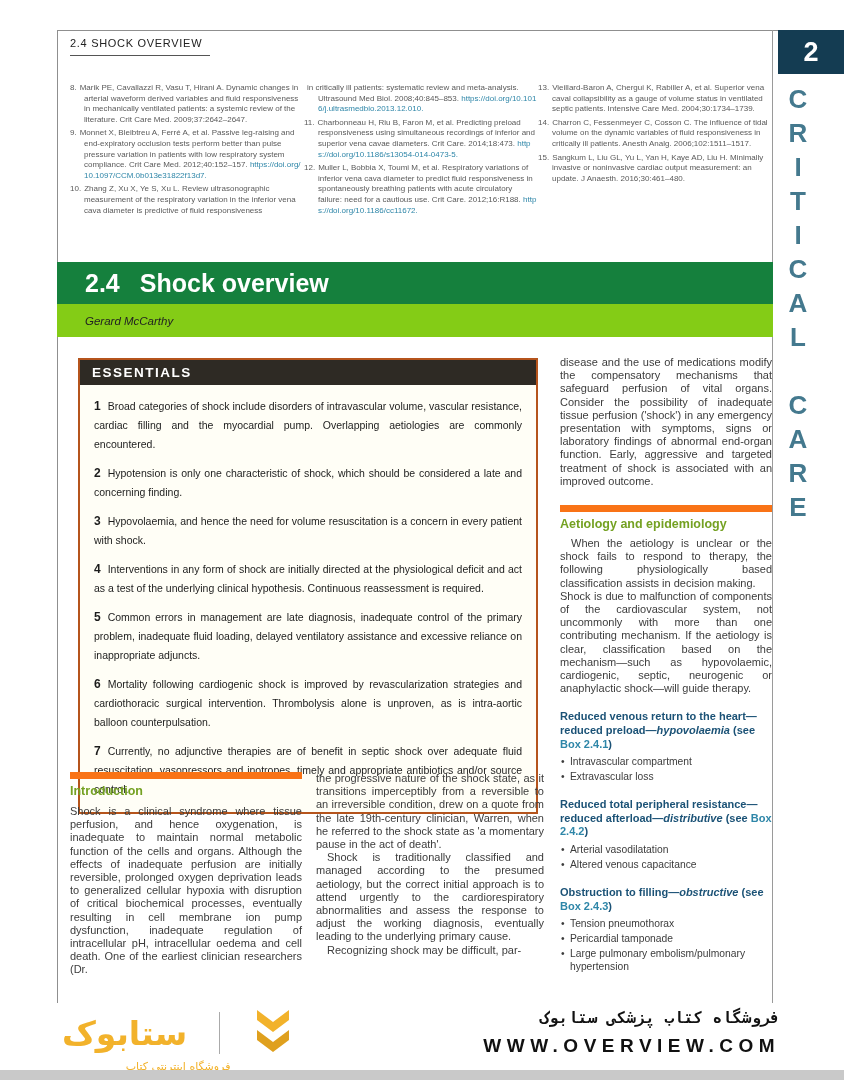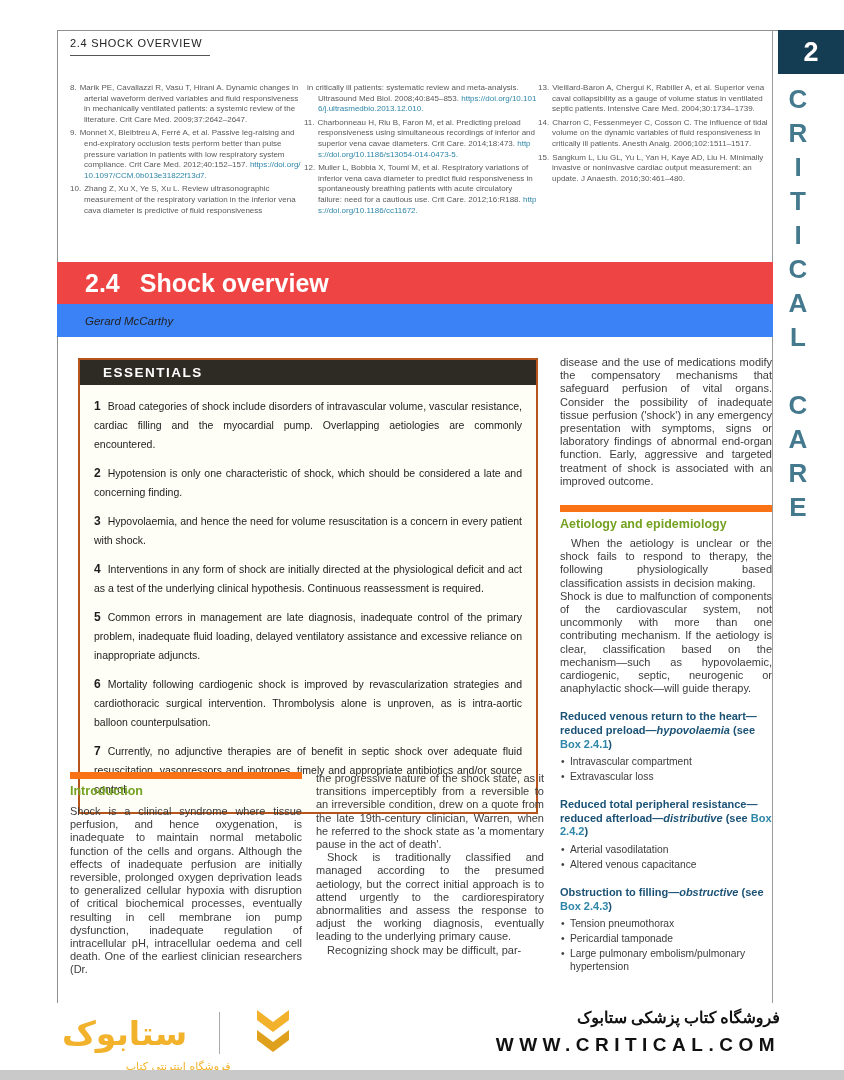--- a/index.html
+++ b/index.html
@@ -20,30 +20,30 @@
   .side-tab { position:absolute; left:782px; top:84px; writing-mode:vertical-rl; text-orientation:upright;
               font-weight:bold; font-size:26px; letter-spacing:4px; color:#44798E; height:700px; }
 
   
   .refs { position:absolute; left:70px; top:83px; width:702px; display:grid; grid-template-columns:1fr 1fr 1fr; }
   .ref { font-size:8px; line-height:10.6px; color:#5a5a5a; padding-left:14px; text-indent:-14px; margin-bottom:3px; }
   .ref-num { margin-right:3px; }
   .ref-link { color:#2E86A8; word-break:break-all; text-decoration:none; cursor:pointer; }
 
   
-  .banner { position:absolute; left:57px; top:262px; width:716px; height:42px; background:#ef4444; color:#fff;
+  .banner { position:absolute; left:57px; top:262px; width:716px; height:42px; background:#15803d; color:#fff;
             display:flex; align-items:center; padding-left:28px; }
   .banner-num { font-size:25px; font-weight:bold; margin-right:20px; }
   .banner-title { font-size:25px; font-weight:bold; }
-  .author-strip { position:absolute; left:57px; top:304px; width:716px; height:33px; background:#3b82f6;
+  .author-strip { position:absolute; left:57px; top:304px; width:716px; height:33px; background:#84cc16;
                   display:flex; align-items:center; padding-left:28px; font-style:italic; font-size:11.5px; color:#222; }
 
   
   .essentials { position:absolute; left:78px; top:358px; width:460px; border:2px solid #B5541C; background:#FFFEF6; }
-  .essentials-header { background:#2E2A24; color:#fff; font-weight:bold; font-size:13.5px; letter-spacing:1.5px; padding:5px 23px; }
+  .essentials-header { background:#2E2A24; color:#fff; font-weight:bold; font-size:13.5px; letter-spacing:1.5px; padding:5px 12px; }
   .essentials-body { padding:12px 14px 3px 14px; }
   .ess-item { font-size:10.5px; line-height:19px; color:#1c1c1c; margin-bottom:10px; text-align:justify; }
   .ess-num { font-weight:bold; font-size:12px; margin-right:7px; }
 
   
   .body-text { font-size:11px; line-height:13.2px; color:#3c3c3c; text-align:justify; }
   .indent { text-indent:11px; }
   .green-heading { color:#74A122; font-weight:bold; font-size:12.5px; }
   .heading-rule { border-top:7px solid #f97316; padding-top:5px; }
 
@@ -63,21 +63,21 @@
   .bullets li::before { content:"\2022"; position:absolute; left:1px; }
 
   
   .footer { position:absolute; left:0; top:1004px; width:844px; height:66px; background:#fff; }
   .logo-block { position:absolute; left:62px; top:4px; }
   .logo-main { display:flex; align-items:center; gap:32px; }
   .logo-fa { font-family:"DejaVu Sans",sans-serif; font-size:33px; font-weight:bold; color:#F2B22B; }
   .logo-divider { width:1px; height:42px; background:#aaa; }
   .logo-sub { font-family:"DejaVu Sans",sans-serif; font-size:11px; color:#F2B22B; margin-top:2px; text-align:center; }
   .footer-right { position:absolute; right:64px; top:4px; text-align:right; }
-  .store-name { font-family:Liberation Serif, serif; font-size:16px; font-weight:bold; color:#111; margin-bottom:7px; }
+  .store-name { font-family:Liberation Mono, monospace; font-size:16px; font-weight:bold; color:#111; margin-bottom:7px; }
   .site-url { font-size:19px; font-weight:bold; letter-spacing:5.5px; color:#111; }
   .bottom-strip { position:absolute; left:0; top:1070px; width:844px; height:10px; background:#c9c9c9; }
 </style>
 </head>
 <body>
 
 <div class="canvas">
 
   <div class="rule-top"></div>
   <div class="rule-left"></div>
@@ -180,19 +180,19 @@
           <svg width="42" height="46" viewBox="0 0 42 46">
               <path d="M5 2 L21 14 L37 2 L37 12 L21 24 L5 12 Z" fill="#F2B22B"></path>
               <path d="M5 22 L21 34 L37 22 L37 32 L21 44 L5 32 Z" fill="#DFA01E"></path>
             </svg>
         </span>
       </div>
       <div class="logo-sub" dir="rtl">فروشگاه اینترنتی کتاب</div>
     </div>
     <div class="footer-right">
       <div class="store-name" dir="rtl">فروشگاه کتاب پزشکی ستابوک</div>
-      <div class="site-url">WWW.CRITICAL.COM</div>
+      <div class="site-url">WWW.OVERVIEW.COM</div>
     </div>
   </div>
 
   <div class="bottom-strip"></div>
 
 </div>
 
 </body></html>

